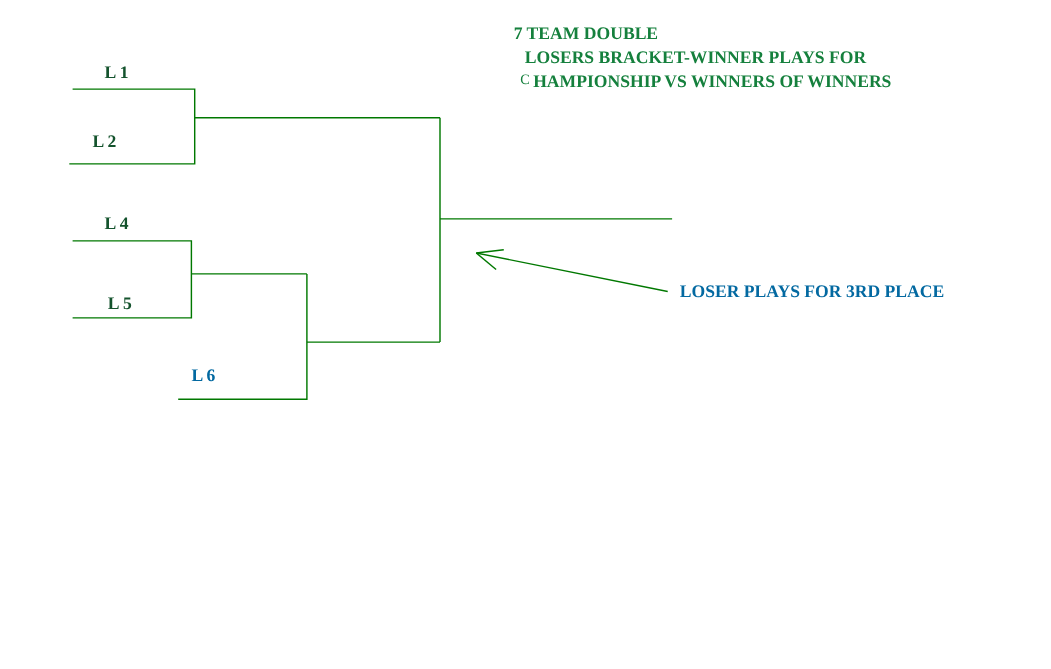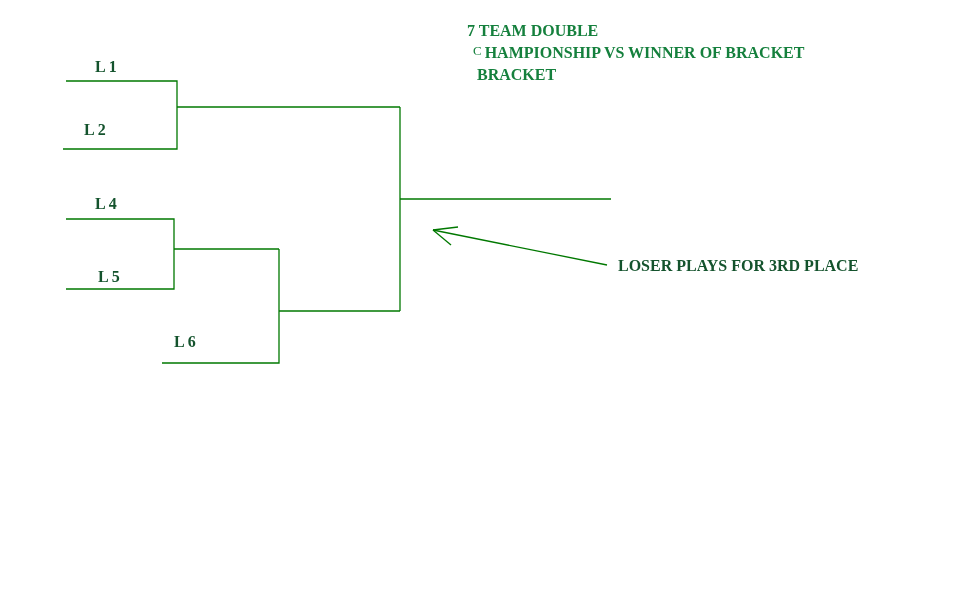--- a/index.html
+++ b/index.html
@@ -1,30 +1,30 @@
 <!DOCTYPE html>
 <html><head>
   <meta charset="utf-8">
   <style>
     html, body { margin: 0; padding: 0; background: #ffffff; }
     body { width: 955px; height: 608px; position: relative; overflow: hidden; }
     .lbl { position: absolute; font-family: "Liberation Serif", serif; font-weight: bold; font-size: 16px; color: #14532d; white-space: nowrap; line-height: 1; }
-    .green { color: #14532d; }
+    .green { color: #0369a1; }
     svg { position: absolute; left: 0; top: 0; }
     .title { position: absolute; left: 467px; top: 20px; font-family: "Liberation Serif", serif; font-weight: bold; font-size: 16px; color: #15803d; line-height: 22px; white-space: nowrap; }
     .title div { height: 22px; }
     .sc { font-size: 13px; font-weight: normal; position: relative; top: -3px; margin-right: 3px; }
   </style>
 </head>
 <body>
 
 <div class="title">
   <div>7 TEAM DOUBLE</div>
-  <div style="padding-left:6px;"><span class="sc">C</span><span>HAMPIONSHIP VS WINNER OF BRACKET</span></div>
-  <div style="padding-left:10px;"><span>BRACKET</span></div>
+  <div style="padding-left:10px;"><span>LOSERS BRACKET-WINNER PLAYS FOR</span></div>
+  <div style="padding-left:6px;"><span class="sc">C</span><span>HAMPIONSHIP VS WINNERS OF WINNERS</span></div>
 </div>
 
 <svg width="955" height="608">
   <g stroke="#007800" stroke-width="1.3" fill="none">
 
     <polyline points="66,81 177,81 177,149 63,149"></polyline>
     <line x1="177" y1="107" x2="400" y2="107"></line>
 
     <polyline points="66,219 174,219 174,289 66,289"></polyline>
     <line x1="174" y1="249" x2="279" y2="249"></line>

